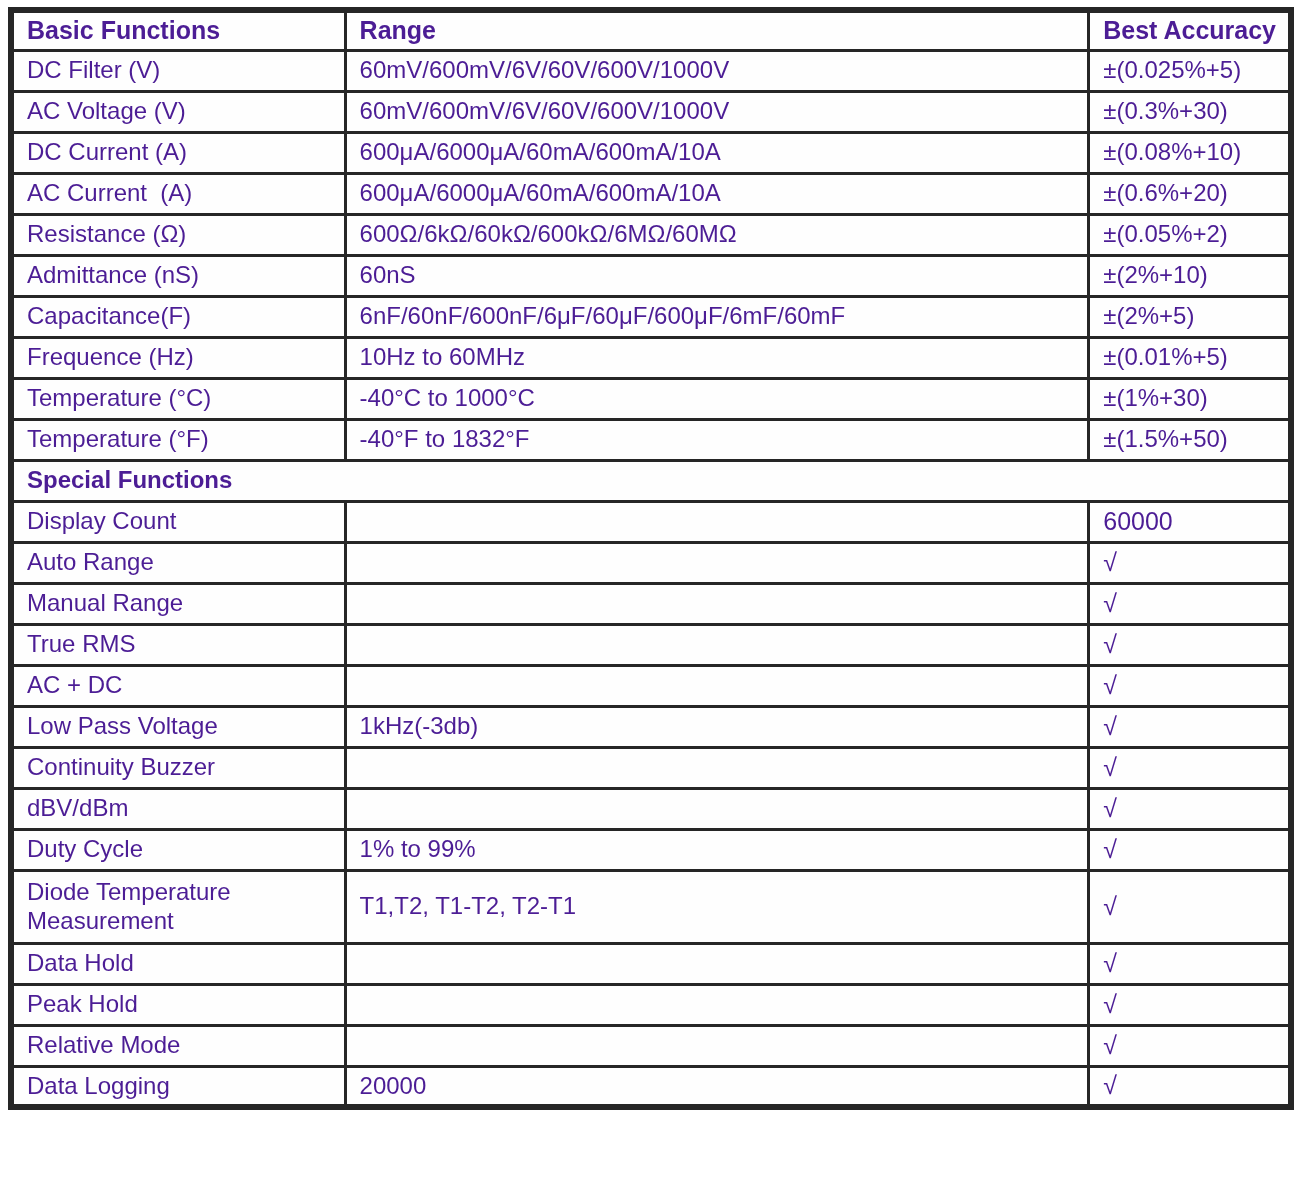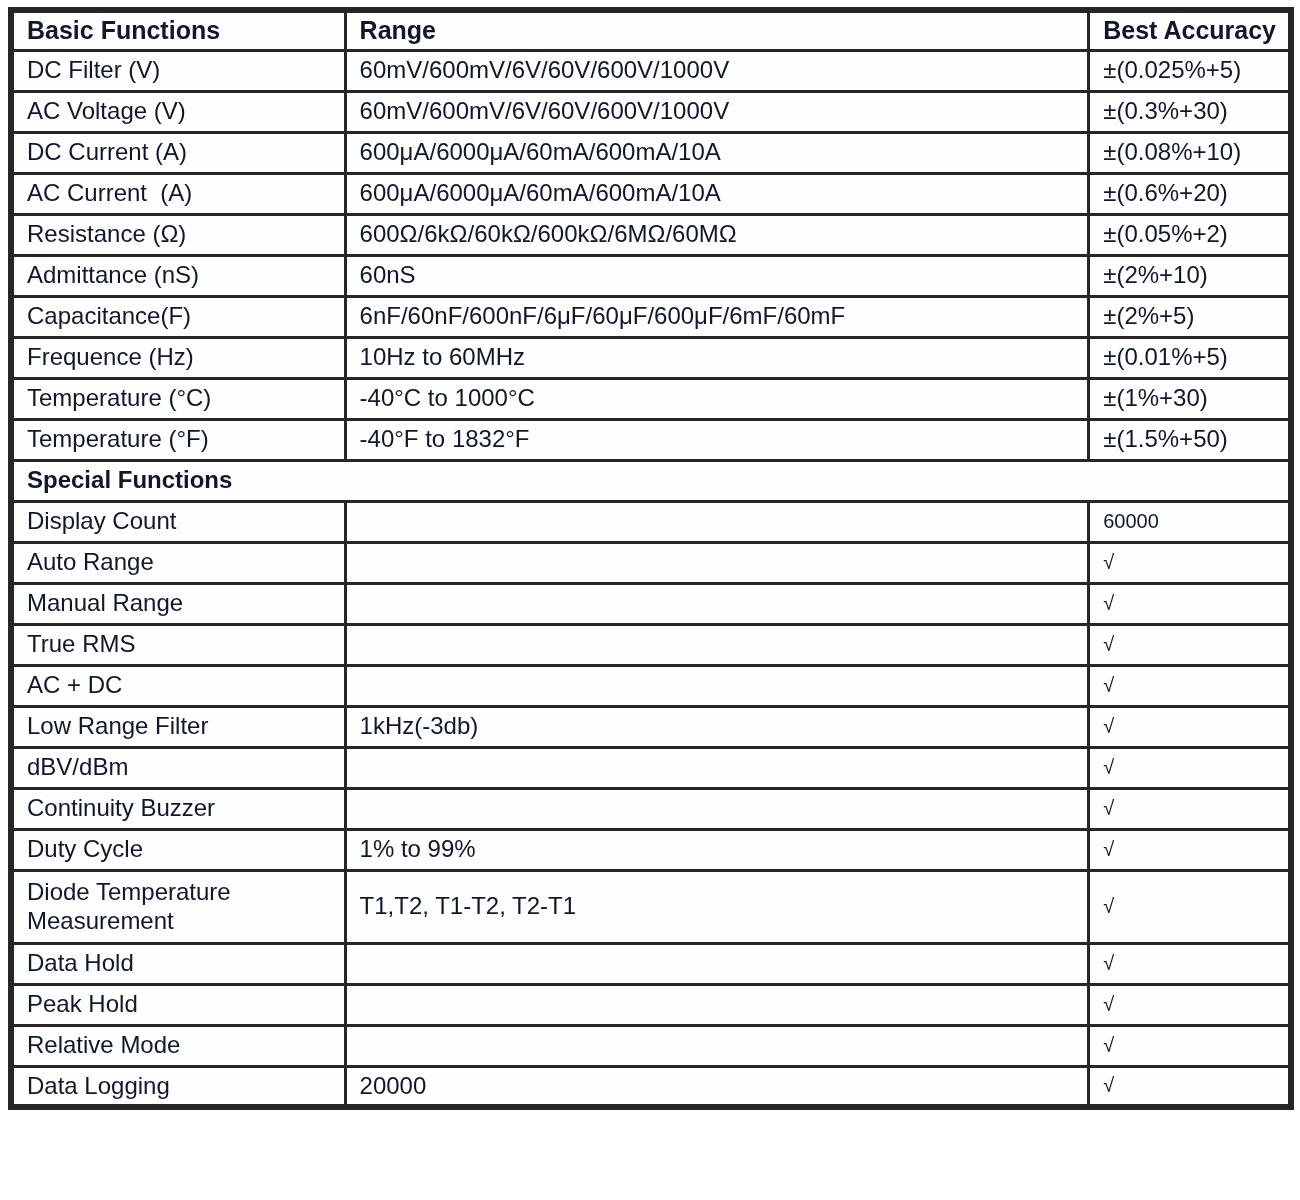--- a/index.html
+++ b/index.html
@@ -14,21 +14,21 @@
     box-sizing: border-box;
     width: 1300px;
     height: 1200px;
     padding: 7px 6px 7px 8px;
     font-family: "Liberation Sans", "DejaVu Sans", sans-serif;
   }
   table.spec {
     border-collapse: collapse;
     table-layout: fixed;
     width: 1286px;
-    color: #0f172a;
+    color: #4c1d95;
     border: 6px solid #262626;
   }
   col.c-fn  { width: 26.1%; }
   col.c-rg  { width: 58.1%; }
   col.c-ac  { width: 15.8%; }
   .spec th, .spec td {
     border: 3px solid #262626;
     font-size: 24px;
     line-height: 1.18;
     vertical-align: middle;
@@ -43,21 +43,21 @@
   .spec th {
     font-weight: bold;
     font-size: 25px;
   }
   .section-cell {
     font-weight: bold;
     font-size: 25px;
     margin-top: 42px;
   }
   td.val {
-    font-size: 20px;
+    font-size: 25px;
   }
   td.fn .wrapbox { max-width: 300px; }
 </style>
 </head>
 <body>
 
 <div class="page">
   <table class="spec">
     <colgroup>
       <col class="c-fn">
@@ -145,31 +145,31 @@
         <td class="fn">True RMS</td>
         <td class="rg"></td>
         <td class="val">√</td>
       </tr>
       <tr>
         <td class="fn">AC + DC</td>
         <td class="rg"></td>
         <td class="val">√</td>
       </tr>
       <tr>
-        <td class="fn">Low Range Filter</td>
+        <td class="fn">Low Pass Voltage</td>
         <td class="rg">1kHz(-3db)</td>
         <td class="val">√</td>
       </tr>
       <tr>
+        <td class="fn">Continuity Buzzer</td>
+        <td class="rg"></td>
+        <td class="val">√</td>
+      </tr>
+      <tr>
         <td class="fn">dBV/dBm</td>
-        <td class="rg"></td>
-        <td class="val">√</td>
-      </tr>
-      <tr>
-        <td class="fn">Continuity Buzzer</td>
         <td class="rg"></td>
         <td class="val">√</td>
       </tr>
       <tr>
         <td class="fn">Duty Cycle</td>
         <td class="rg">1% to 99%</td>
         <td class="val">√</td>
       </tr>
       <tr class="tall">
         <td class="fn">

